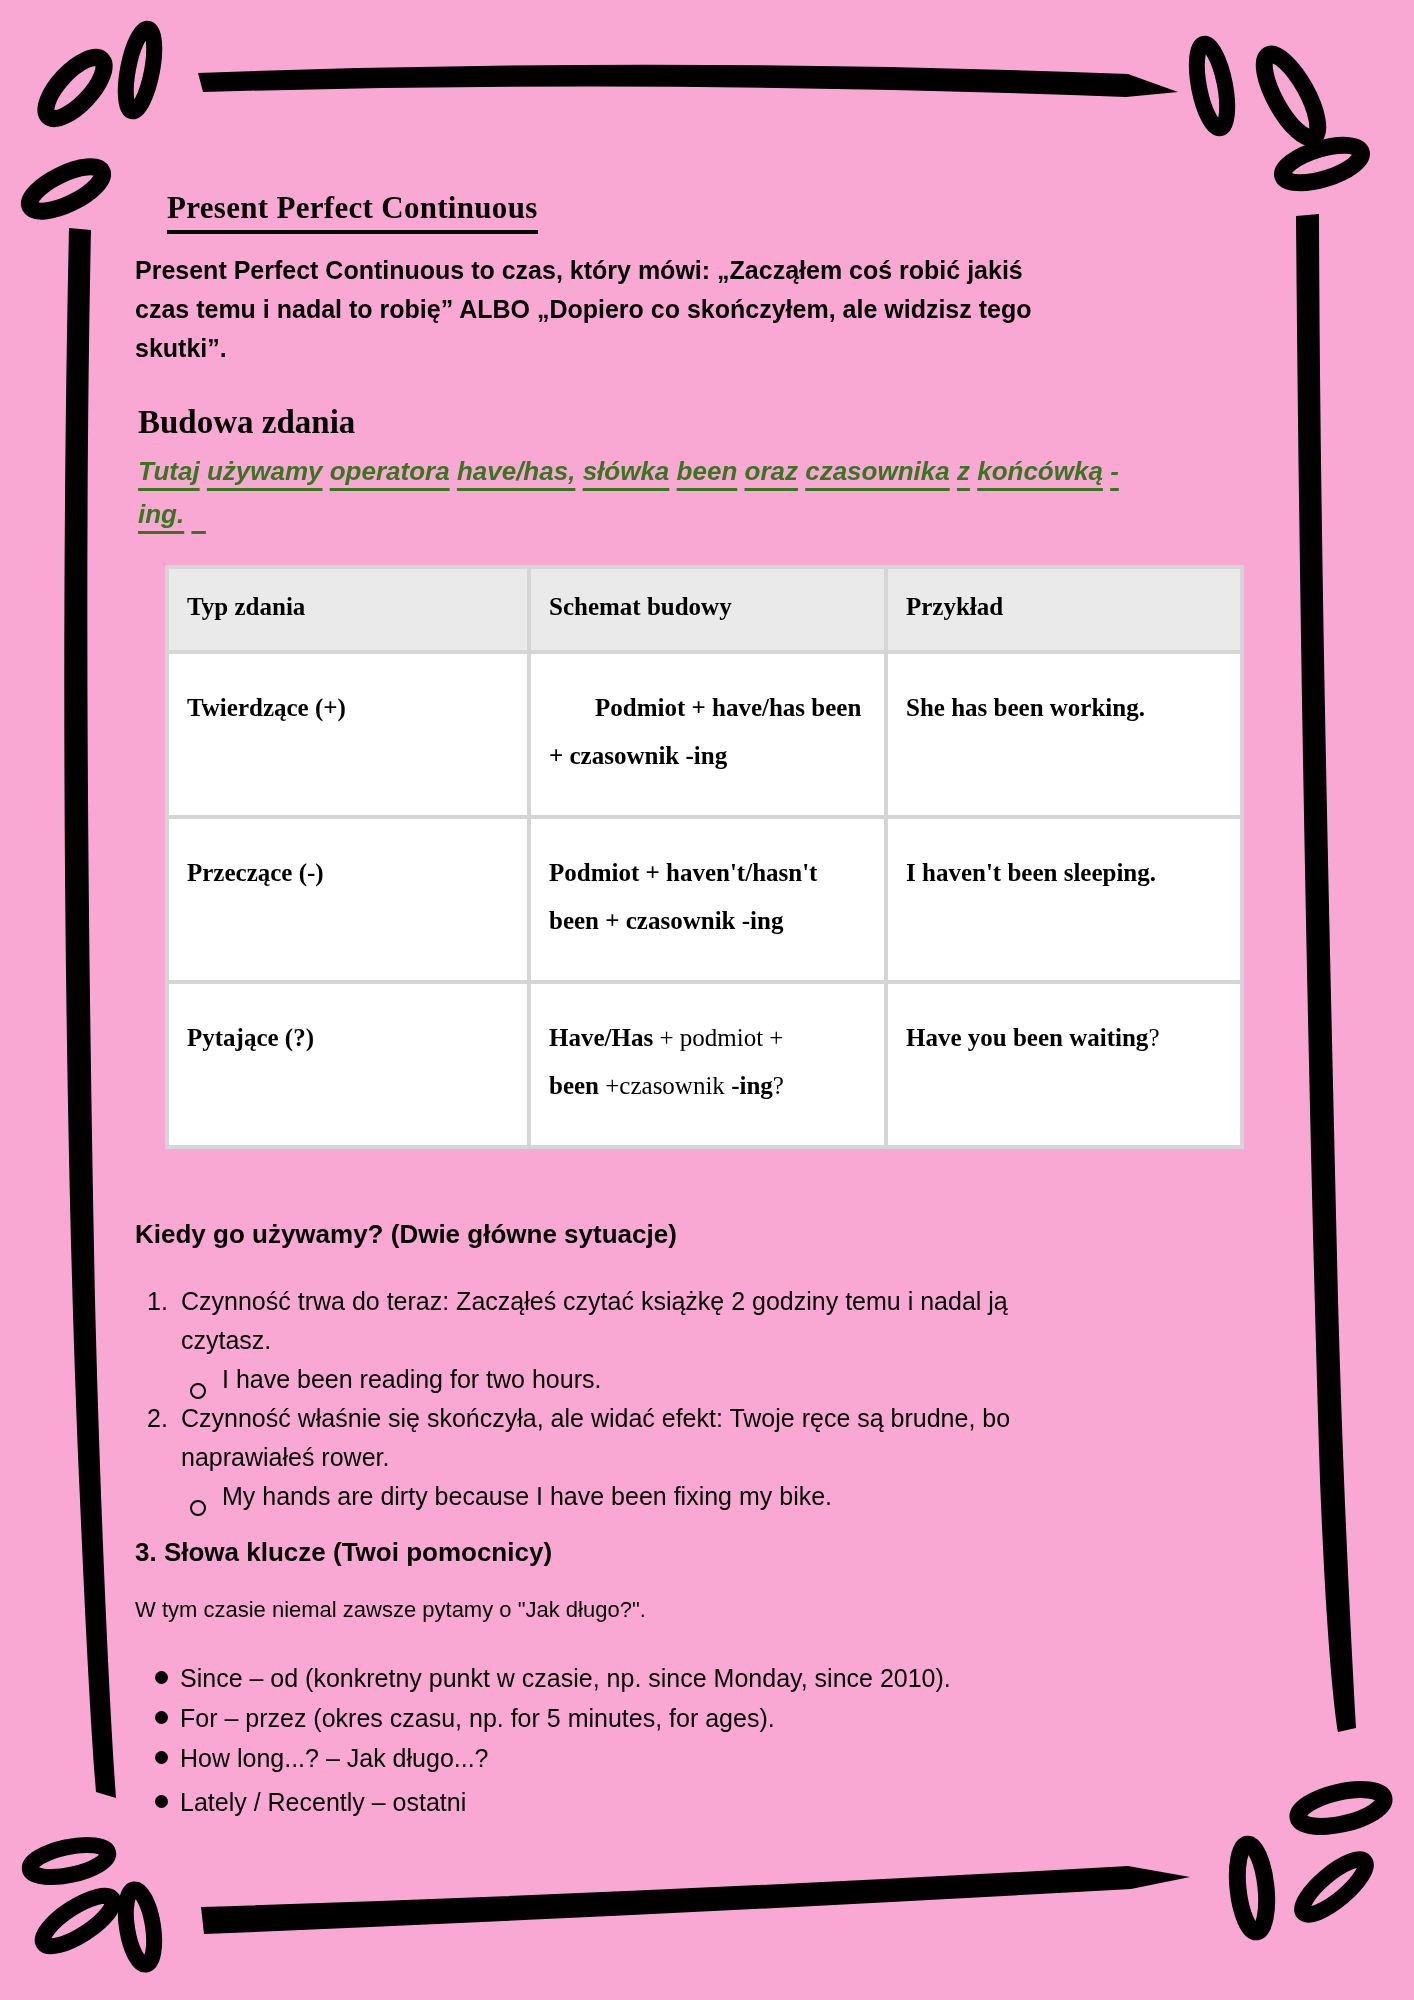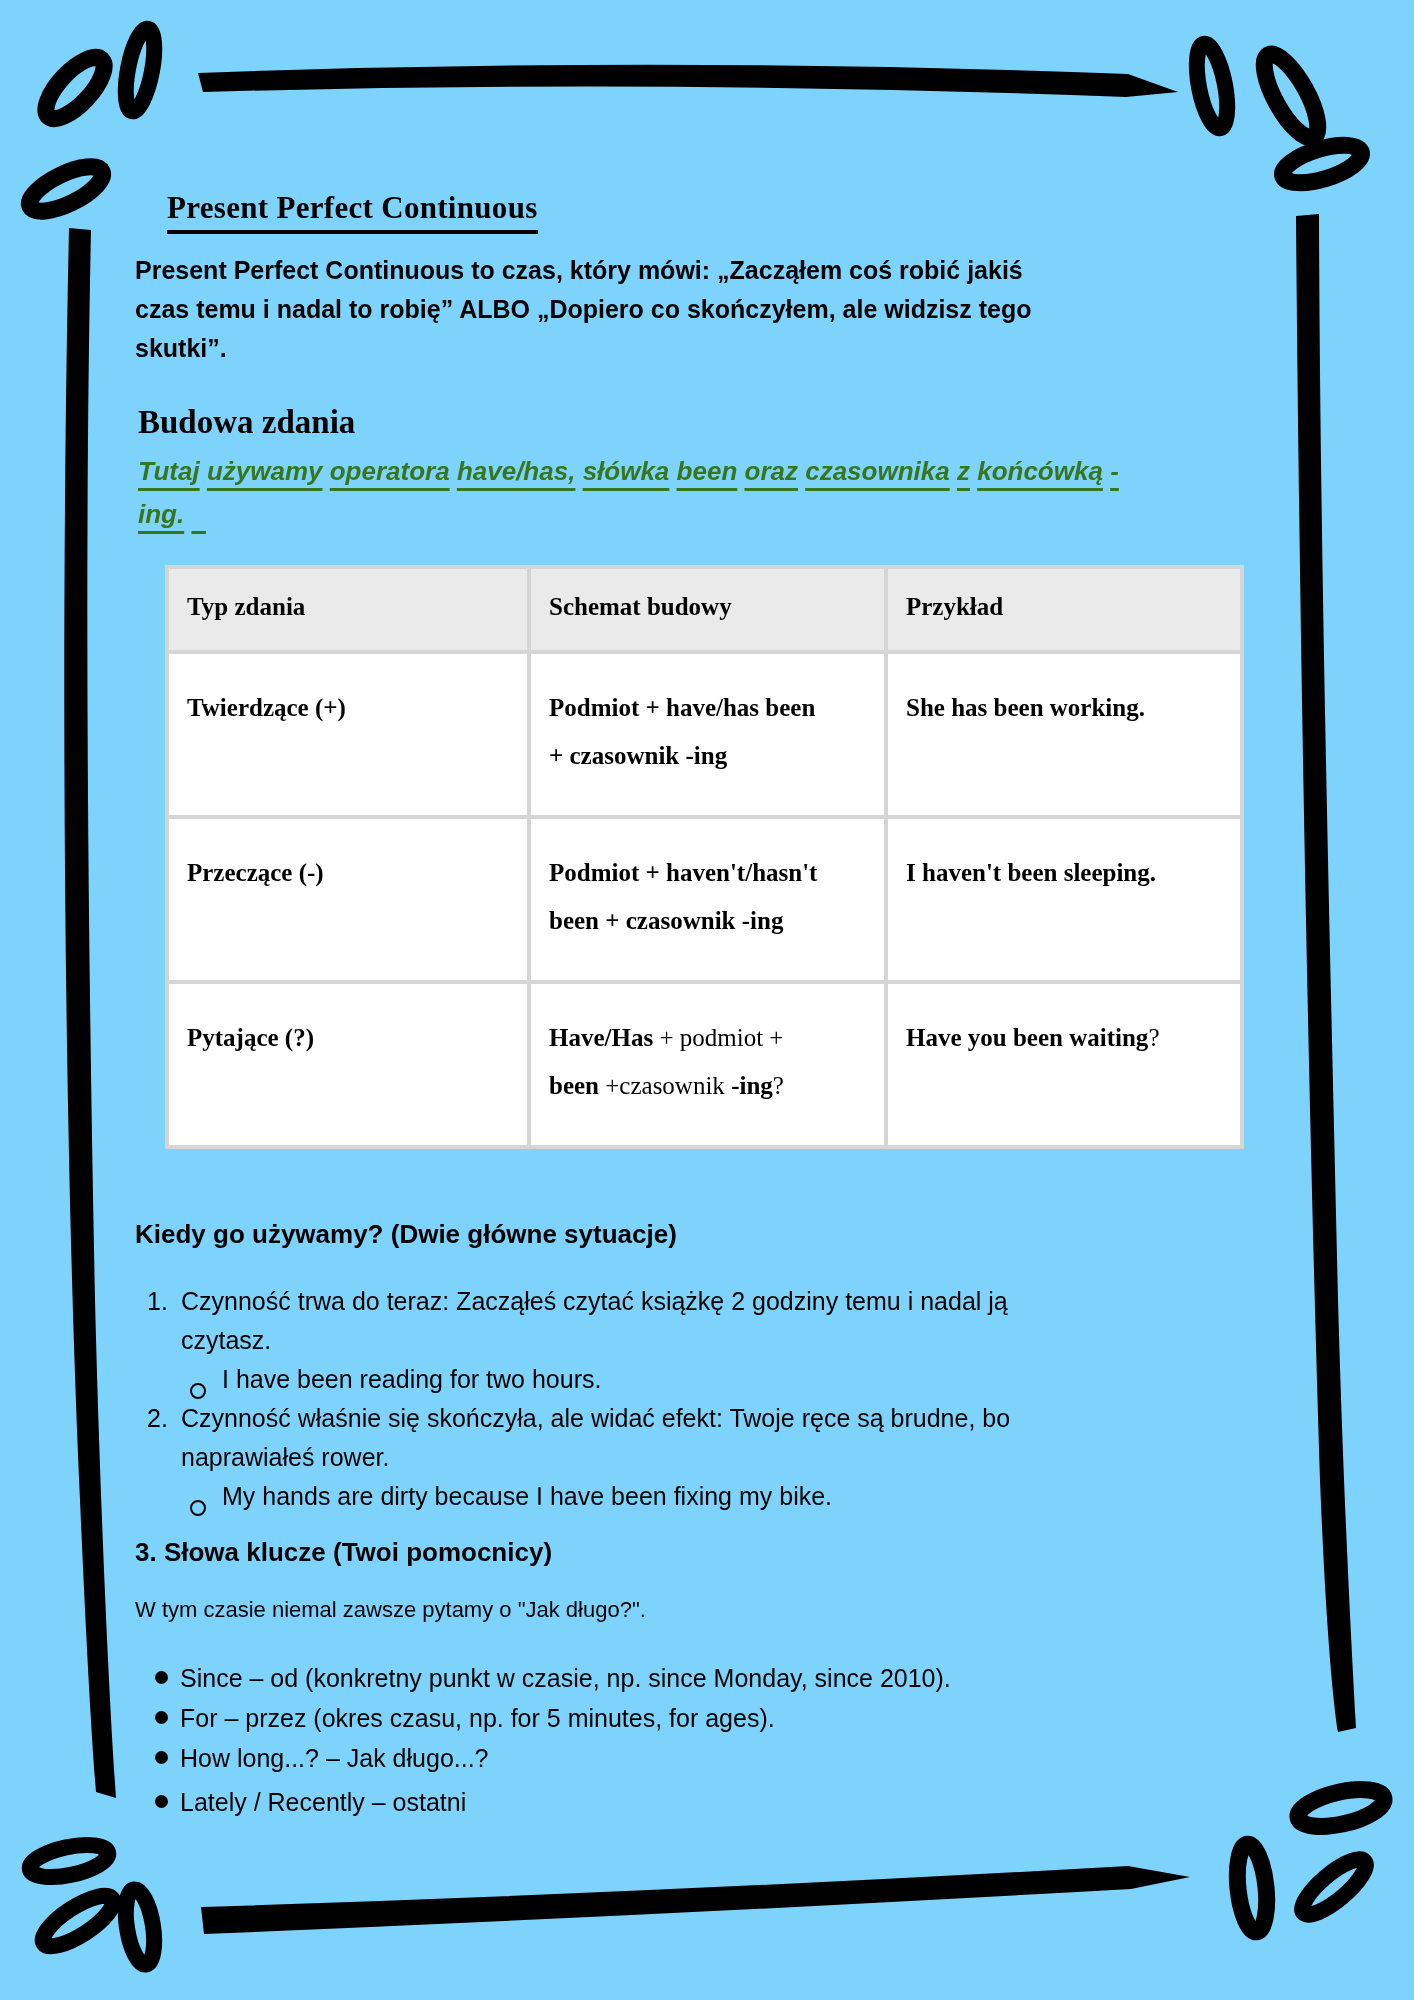--- a/index.html
+++ b/index.html
@@ -1,17 +1,17 @@
 <!DOCTYPE html>
 <html><head>
 <meta charset="utf-8">
 <style>
   html,body { margin:0; padding:0; background:#ffffff; }
   .page {
-    position:relative; width:1414px; height:2000px; background:#7dd3fc;
+    position:relative; width:1414px; height:2000px; background:#f9a8d4;
     font-family:"Liberation Sans", sans-serif; color:#000; overflow:hidden;
   }
   .deco { position:absolute; left:0; top:0; z-index:0; }
   .abs { position:absolute; z-index:1; }
 
   .doc-title {
     font-family:"Liberation Serif", serif; font-weight:bold; font-size:31px;
     display:inline-block; border-bottom:4px solid #000; padding-bottom:4px;
     letter-spacing:0.3px;
   }
@@ -111,21 +111,21 @@
     <thead>
       <tr>
         <th>Typ zdania</th>
         <th>Schemat budowy</th>
         <th>Przykład</th>
       </tr>
     </thead>
     <tbody>
       <tr>
         <td>Twierdzące (+)</td>
-        <td><span style="font-weight: bold;">Podmiot + have/has been</span><br><span style="font-weight: bold;">+ czasownik -ing</span></td>
+        <td><span style="font-weight: bold; margin-left: 46px;">Podmiot + have/has been</span><br><span style="font-weight: bold;">+ czasownik -ing</span></td>
         <td><span style="font-weight: bold;">She has been working.</span></td>
       </tr>
       <tr>
         <td>Przeczące (-)</td>
         <td><span style="font-weight: bold;">Podmiot + haven't/hasn't</span><br><span style="font-weight: bold;">been + czasownik -ing</span></td>
         <td><span style="font-weight: bold;">I haven't been sleeping.</span></td>
       </tr>
       <tr>
         <td>Pytające (?)</td>
         <td><span style="font-weight: bold;">Have/Has </span><span style="font-weight: normal;"> + podmiot +</span><br><span style="font-weight: bold;">been </span><span style="font-weight: normal;"> +czasownik </span><span style="font-weight: bold;">-ing</span><span style="font-weight: normal;">?</span></td>

